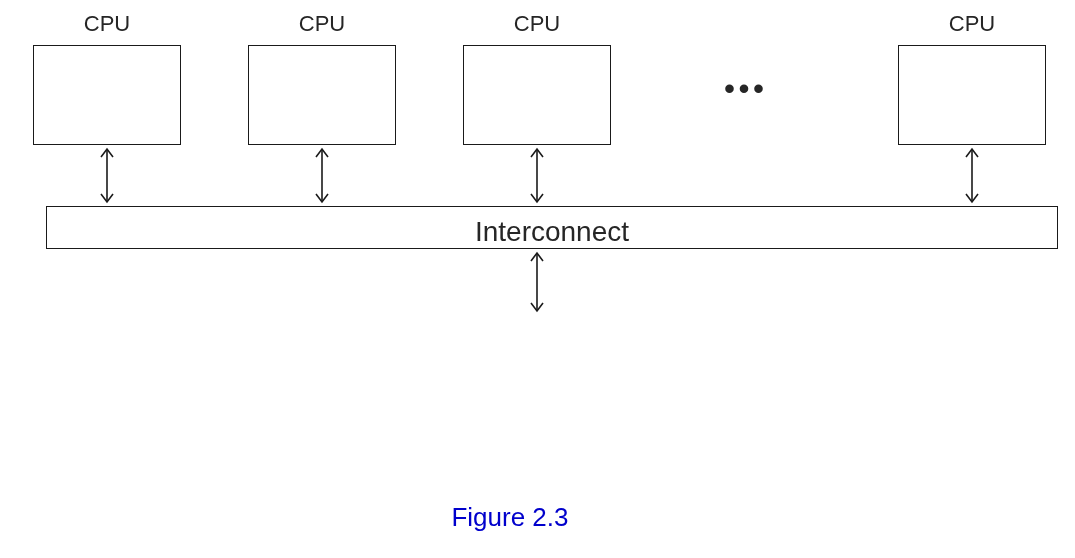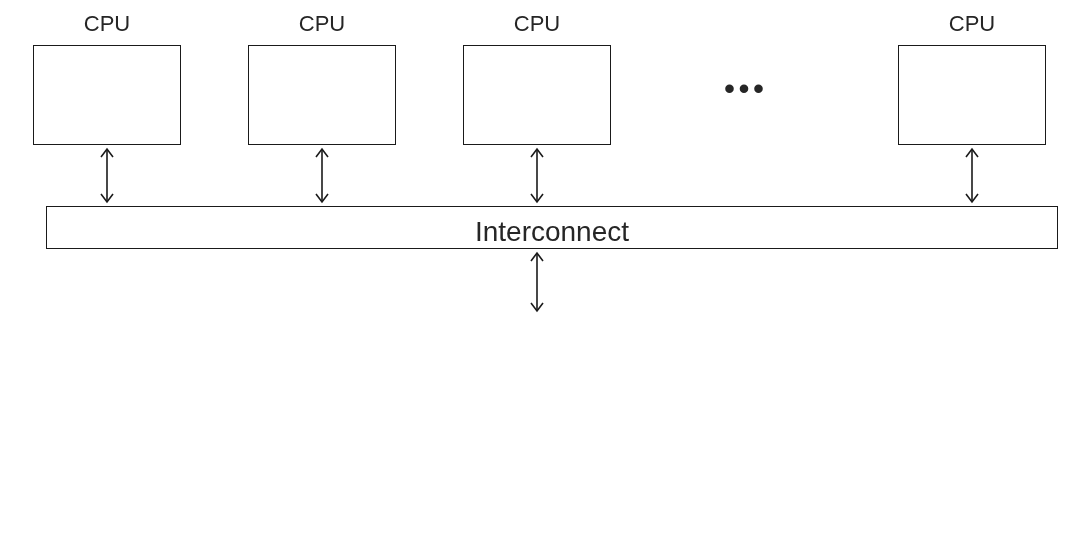--- a/index.html
+++ b/index.html
@@ -129,14 +129,15 @@
 
   <div class="arrow" style="left:527px; top:250px; height:64px;">
     <svg width="20" height="64" viewBox="0 0 20 64">
       <path d="M10 3 L10 61"></path>
       <path d="M4 11 L10 3 L16 11"></path>
       <path d="M4 53 L10 61 L16 53"></path>
     </svg>
   </div>
 
 
+  <div class="caption">Figure 2.3</div>
 
 </div>
 
 </body></html>

